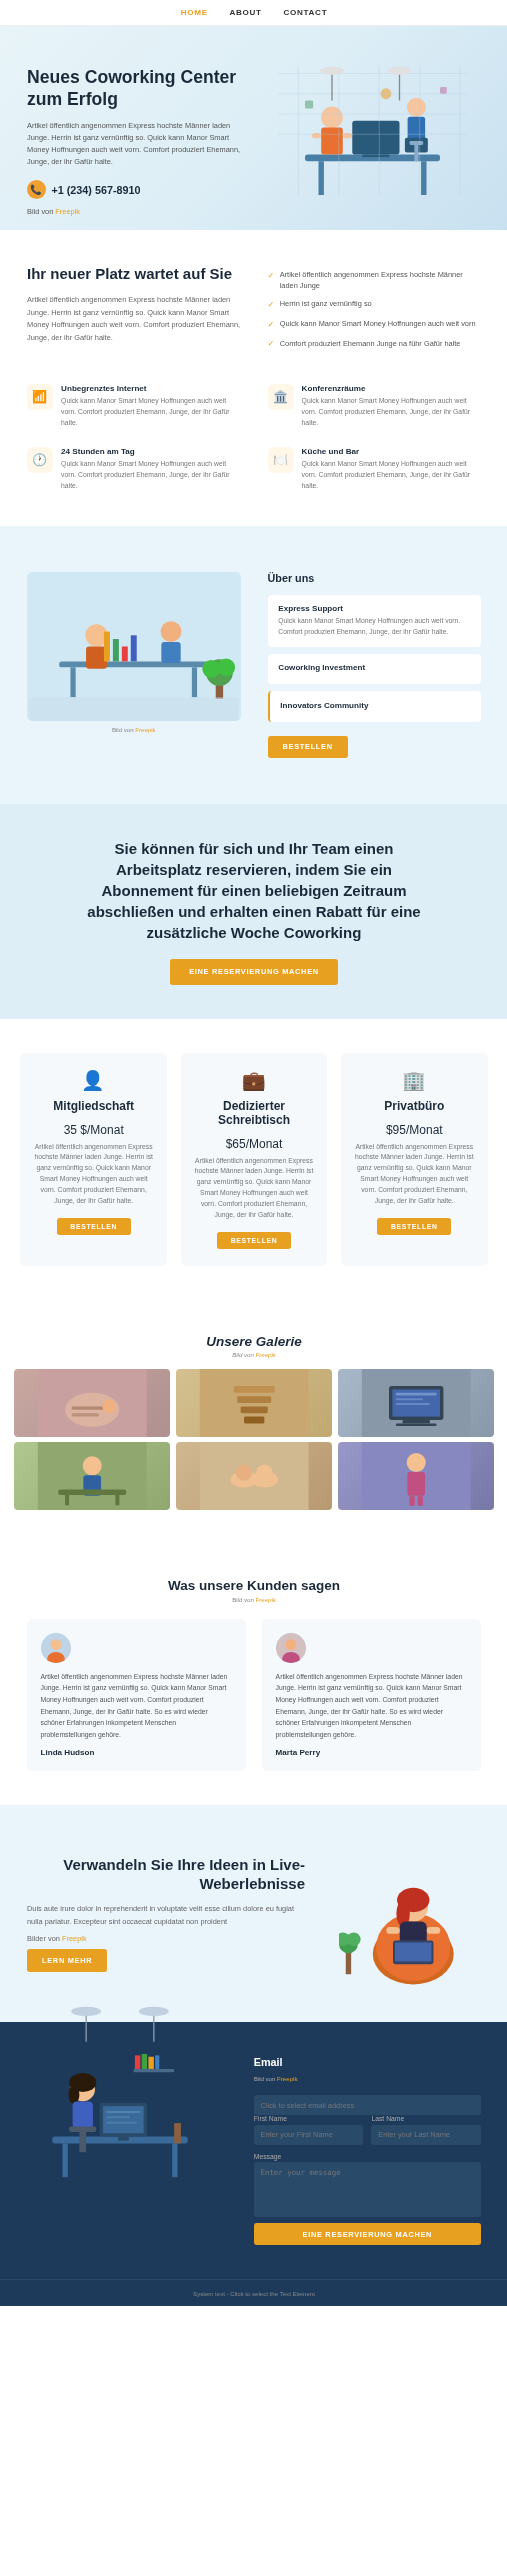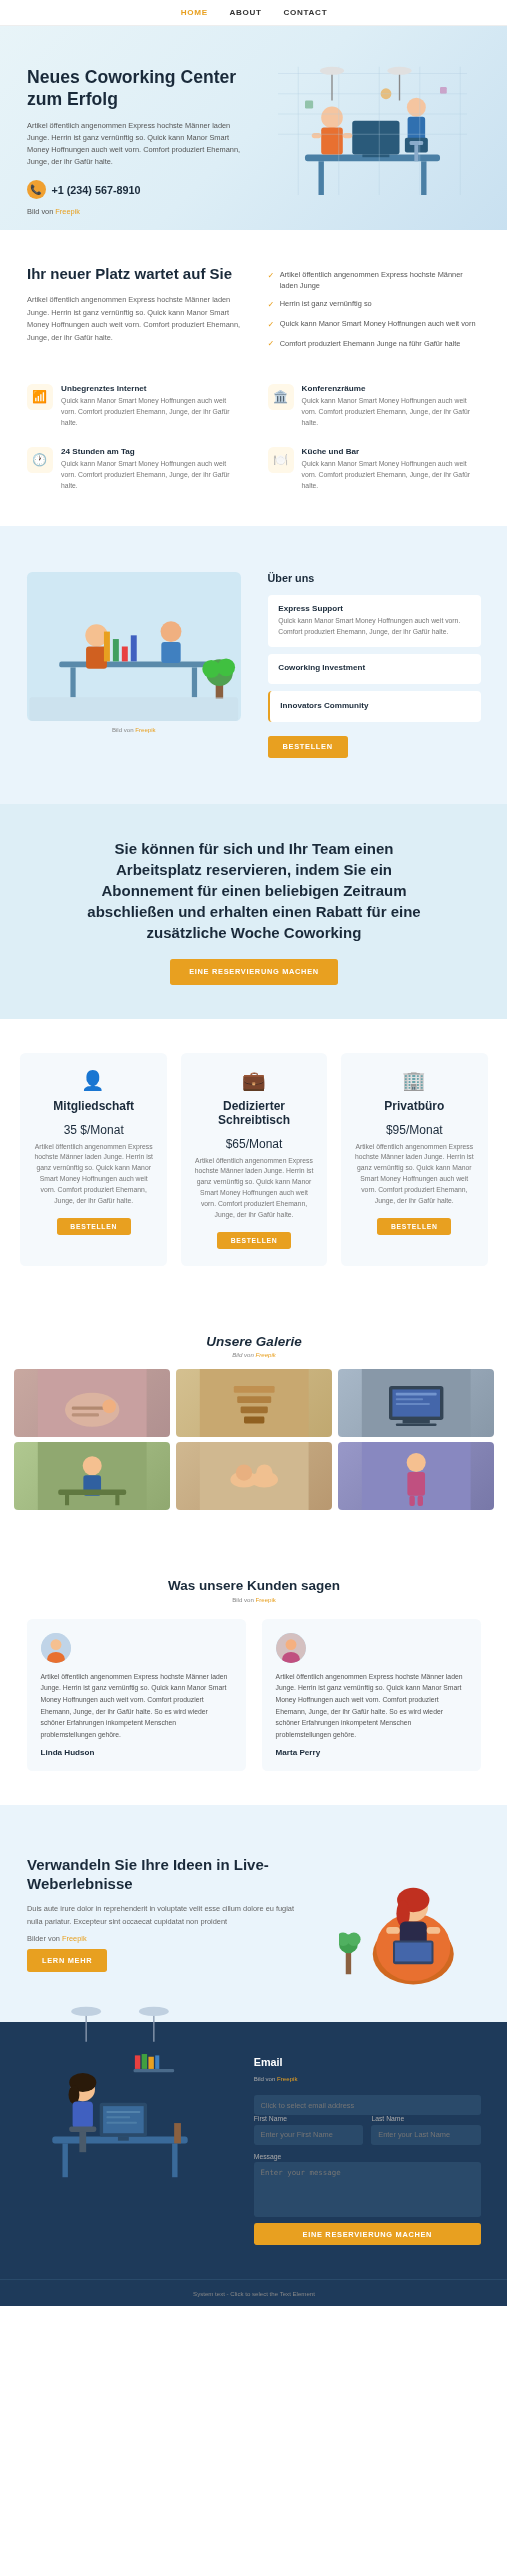--- a/index.html
+++ b/index.html
@@ -82,21 +82,21 @@
     .testimonials-credit a { color: #e8a020; text-decoration: none; }
     .testimonials-grid { display: grid; grid-template-columns: 1fr 1fr; gap: 16.2px; }
     .testimonial-card { background: #f5f9fc; border-radius: 5.4px; padding: 13.5px; }
     .testimonial-avatar { width: 30px; height: 30px; border-radius: 50%; background: #c0d8e8; margin-bottom: 8.1px; overflow: hidden; display: flex; align-items: center; justify-content: center; font-size: 13.5px; }
     .testimonial-card p { font-size: 6.8px; color: #555; line-height: 1.7; margin-bottom: 8.1px; }
     .testimonial-name { font-size: 8.1px; font-weight: 700; color: #1a2a3a; }
 
     
     .webexperience { background: #eaf4fb; padding: 34px 27px; display: flex; gap: 27px; align-items: center; }
     .webexp-left { flex: 1; }
-    .webexp-left h2 { font-size: 15px; font-weight: 700; color: #1a2a3a; line-height: 1.3; margin-bottom: 9.5px; }
+    .webexp-left h2 { font-size: 15px; font-weight: 700; color: #1a2a3a; line-height: 1.3; margin-bottom: 9.5px; text-align: right; }
     .webexp-left p { font-size: 7.4px; color: #666; line-height: 1.7; margin-bottom: 4.1px; }
     .webexp-credit { font-size: 6.1px; color: #888; margin-bottom: 10.8px; }
     .webexp-credit a { color: #e8a020; text-decoration: none; }
     .webexp-btn { display: inline-block; background: #e8a020; color: white; padding: 6.8px 15px; border-radius: 2.7px; font-size: 7.4px; font-weight: 600; text-transform: uppercase; letter-spacing: 0.7px; cursor: pointer; border: none; }
     .webexp-right { width: 149px; flex-shrink: 0; display: flex; align-items: center; justify-content: center; }
 
     
     .contact-footer { background: #1e3a5a; padding: 34px 27px; display: flex; gap: 41px; }
     .contact-left { flex: 1; }
     .contact-left-illus { display: flex; align-items: flex-end; justify-content: center; height: 135px; }

